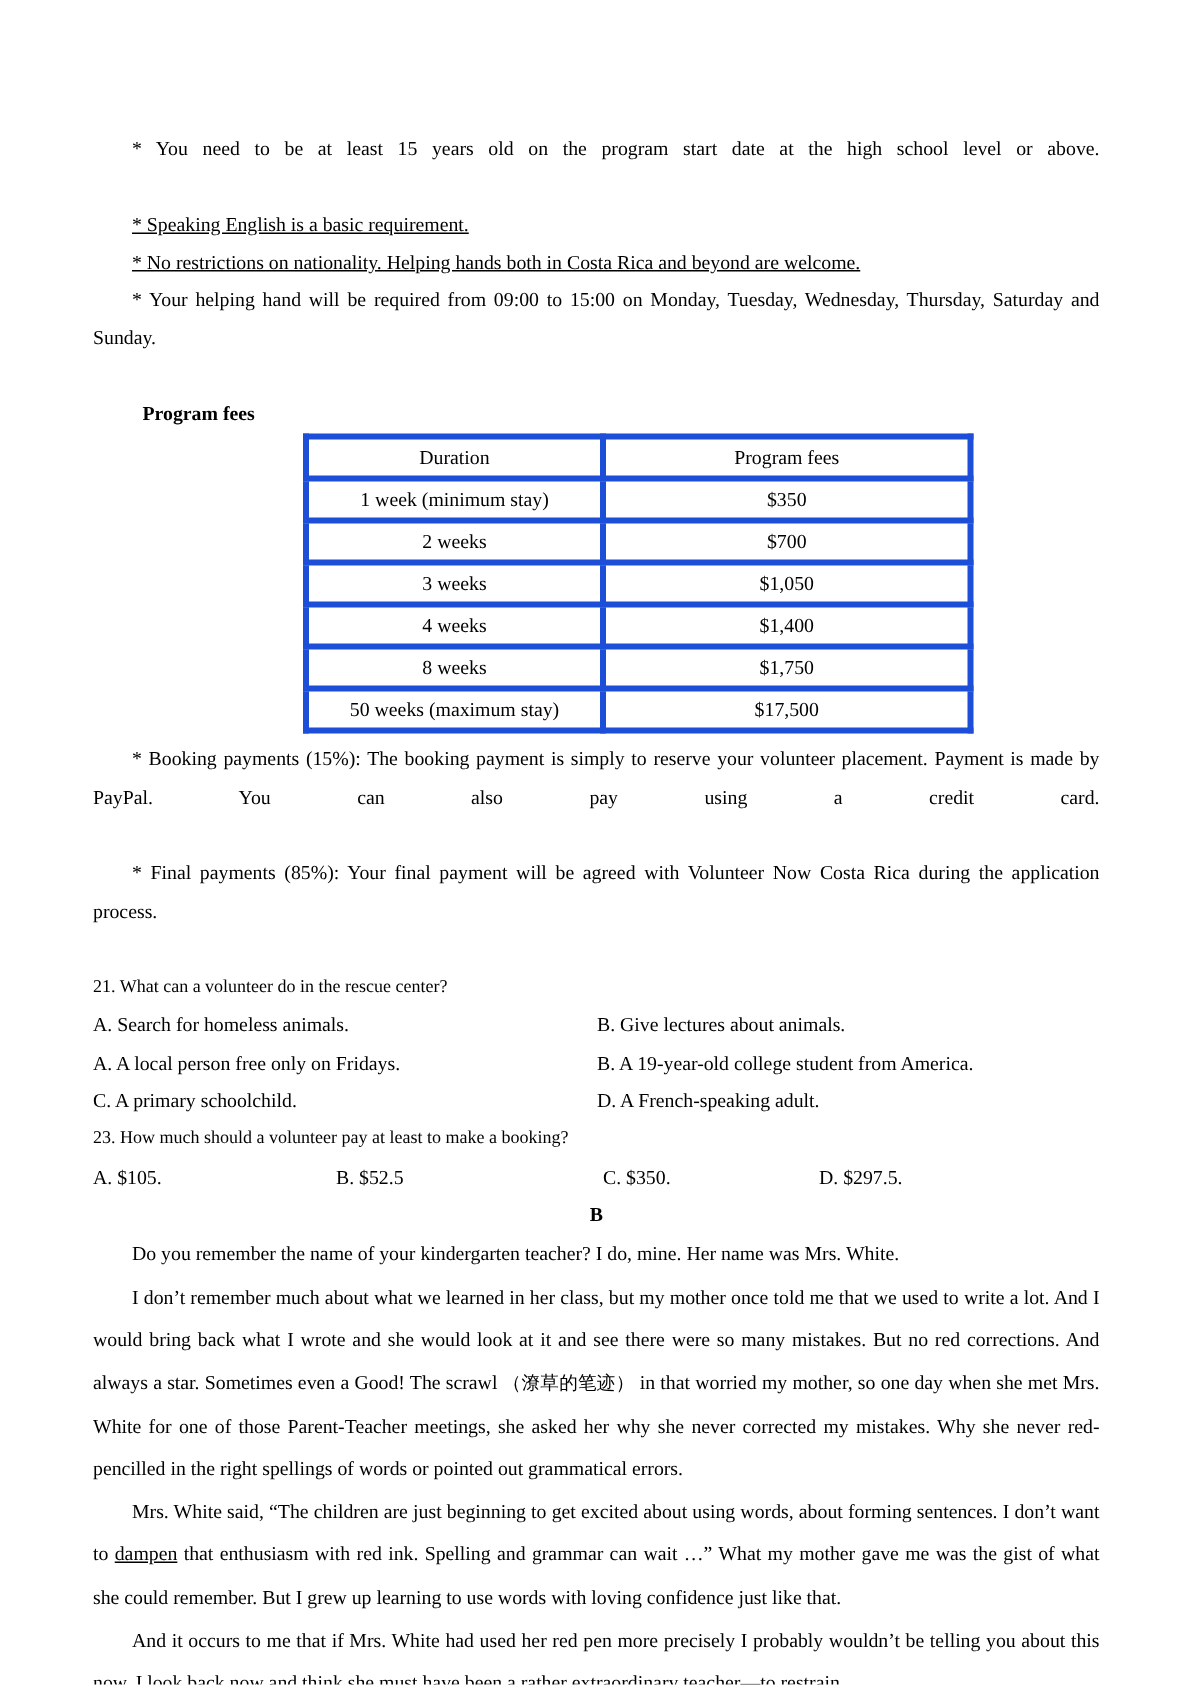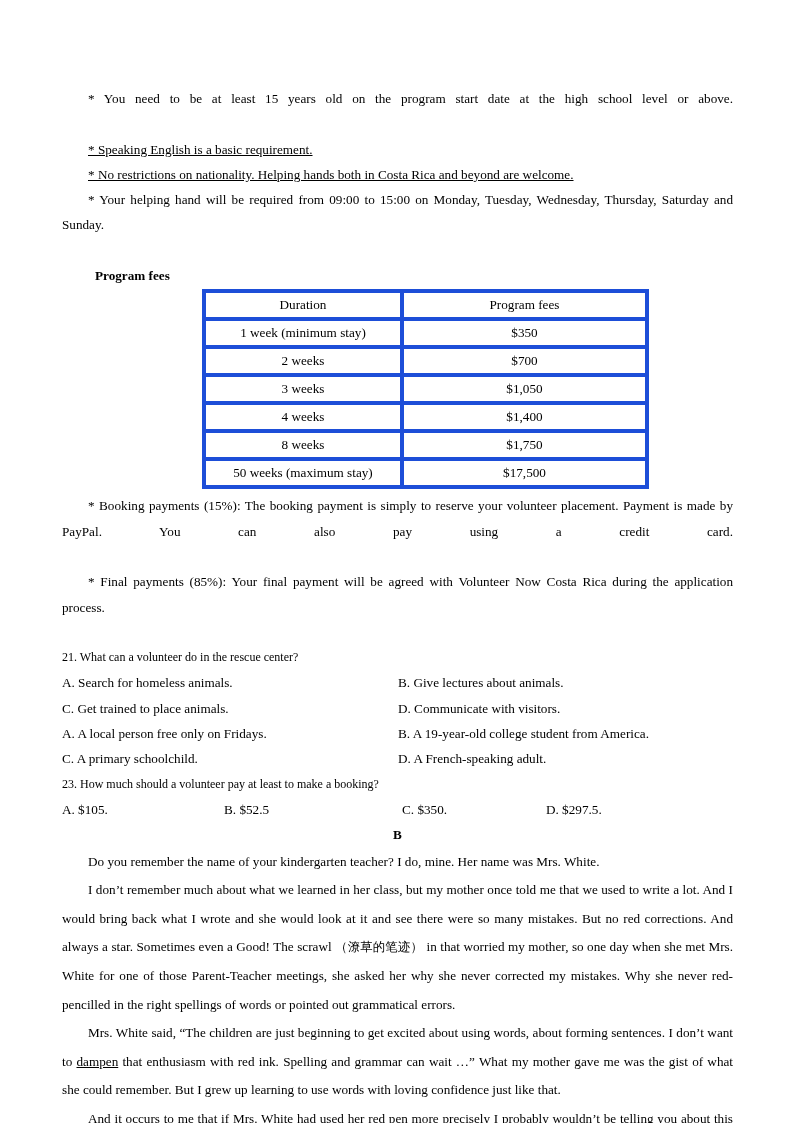--- a/index.html
+++ b/index.html
@@ -151,24 +151,20 @@
   <div class="spacer-1"></div>
 
   <p class="bullet-just">* Booking payments (15%): The booking payment is simply to reserve your volunteer placement. Payment is made by PayPal. You can also pay using a credit card.</p>
   <p class="bullet-just">* Final payments (85%): Your final payment will be agreed with Volunteer Now Costa Rica during the application process.</p>
 
   <p class="q-line">21. What can a volunteer do in the rescue center?</p>
   <div class="opt-row">
     <span class="opt opt2-a">A. Search for homeless animals.</span>
     <span class="opt opt2-b">B. Give lectures about animals.</span>
   </div>
-  <div class="opt-row">
-    <span class="opt opt2-a">C. Get trained to place animals.</span>
-    <span class="opt opt2-b">D. Communicate with visitors.</span>
-  </div>
 
   <div class="opt-row">
     <span class="opt opt2-a">A. A local person free only on Fridays.</span>
     <span class="opt opt2-b">B. A 19-year-old college student from America.</span>
   </div>
   <div class="opt-row">
     <span class="opt opt2-a">C. A primary schoolchild.</span>
     <span class="opt opt2-b">D. A French-speaking adult.</span>
   </div>
 

